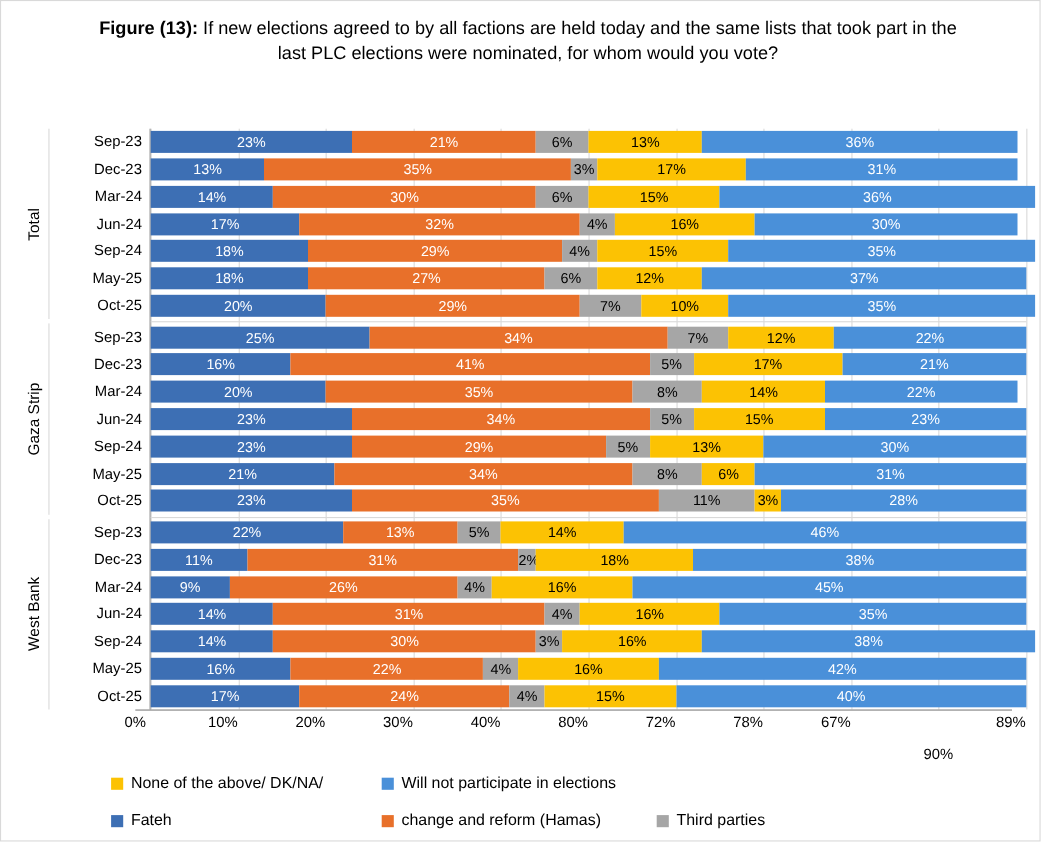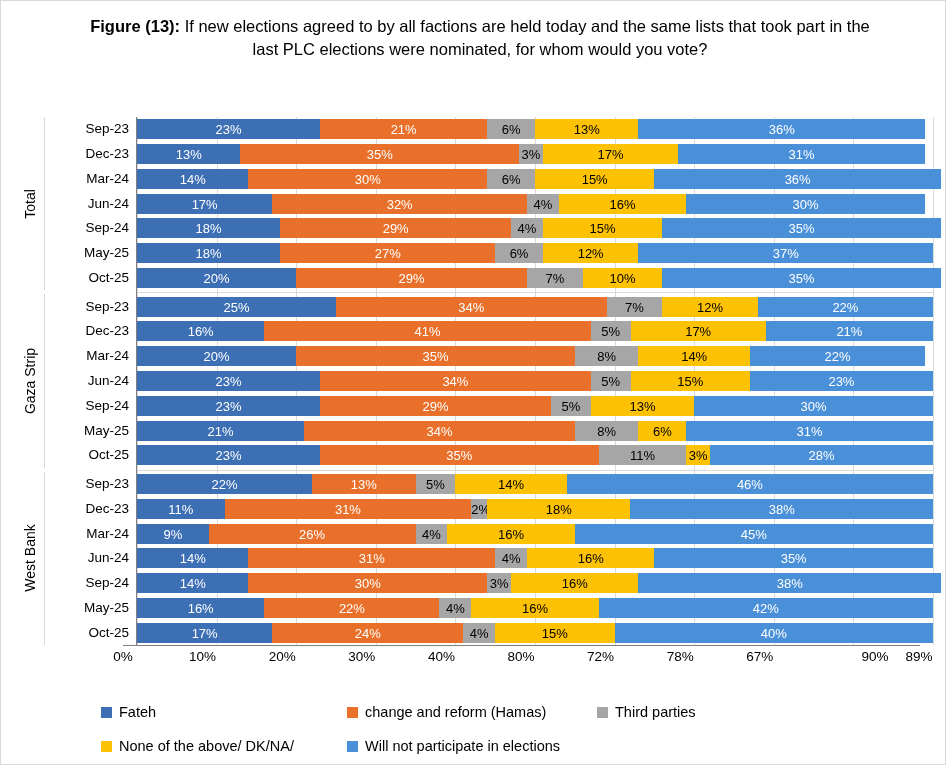--- a/index.html
+++ b/index.html
@@ -257,48 +257,48 @@
         <div class="bar-row" style="top: 505.619px; height: 20px;"><div class="seg" style="width: 135.32px; background: rgb(61, 111, 180);"><span>17%</span></div><div class="seg" style="width: 191.04px; background: rgb(232, 112, 42);"><span>24%</span></div><div class="seg dark" style="width: 31.84px; background: rgb(166, 166, 166);"><span>4%</span></div><div class="seg dark" style="width: 119.4px; background: rgb(252, 194, 3);"><span>15%</span></div><div class="seg" style="width: 318.4px; background: rgb(74, 144, 217);"><span>40%</span></div></div>
       </div>
   </div>
 
   <div id="x-axis-line"></div>
   <div id="x-axis"></div>
 
   <div id="legend">
       <div class="legend-row" style="position: relative;">
         <div class="legend-item" style="position: absolute; left: 0px;">
+          <span class="legend-swatch" style="background: rgb(252, 194, 3);"></span>
+          <span class="legend-text">None of the above/ DK/NA/</span>
+        </div>
+        <div class="legend-item" style="position: absolute; left: 246px;">
+          <span class="legend-swatch" style="background: rgb(74, 144, 217);"></span>
+          <span class="legend-text">Will not participate in elections</span>
+        </div>
+      </div>
+      <div class="legend-row" style="position: relative;">
+        <div class="legend-item" style="position: absolute; left: 0px;">
           <span class="legend-swatch" style="background: rgb(61, 111, 180);"></span>
           <span class="legend-text">Fateh</span>
         </div>
         <div class="legend-item" style="position: absolute; left: 246px;">
           <span class="legend-swatch" style="background: rgb(232, 112, 42);"></span>
           <span class="legend-text">change and reform (Hamas)</span>
         </div>
         <div class="legend-item" style="position: absolute; left: 496px;">
           <span class="legend-swatch" style="background: rgb(166, 166, 166);"></span>
           <span class="legend-text">Third parties</span>
-        </div>
-      </div>
-      <div class="legend-row" style="position: relative;">
-        <div class="legend-item" style="position: absolute; left: 0px;">
-          <span class="legend-swatch" style="background: rgb(252, 194, 3);"></span>
-          <span class="legend-text">None of the above/ DK/NA/</span>
-        </div>
-        <div class="legend-item" style="position: absolute; left: 246px;">
-          <span class="legend-swatch" style="background: rgb(74, 144, 217);"></span>
-          <span class="legend-text">Will not participate in elections</span>
         </div>
       </div>
     </div>
 
 <div class="x-tick-label" style="left: 122px;">0%</div>
     <div class="x-tick-label" style="left: 201.6px;">10%</div>
     <div class="x-tick-label" style="left: 281.2px;">20%</div>
     <div class="x-tick-label" style="left: 360.8px;">30%</div>
     <div class="x-tick-label" style="left: 440.4px;">40%</div>
     <div class="x-tick-label" style="left: 520px;">80%</div>
     <div class="x-tick-label" style="left: 599.6px;">72%</div>
     <div class="x-tick-label" style="left: 679.2px;">78%</div>
     <div class="x-tick-label" style="left: 758.8px;">67%</div>
-    <div class="x-tick-label" style="left: 874px;">90%</div>
+    <div class="x-tick-label" style="left: 852px; margin-top: 29px;">90%</div>
     <div class="x-tick-label" style="left: 918px;">89%</div>
   </div>
 
 </body></html>

